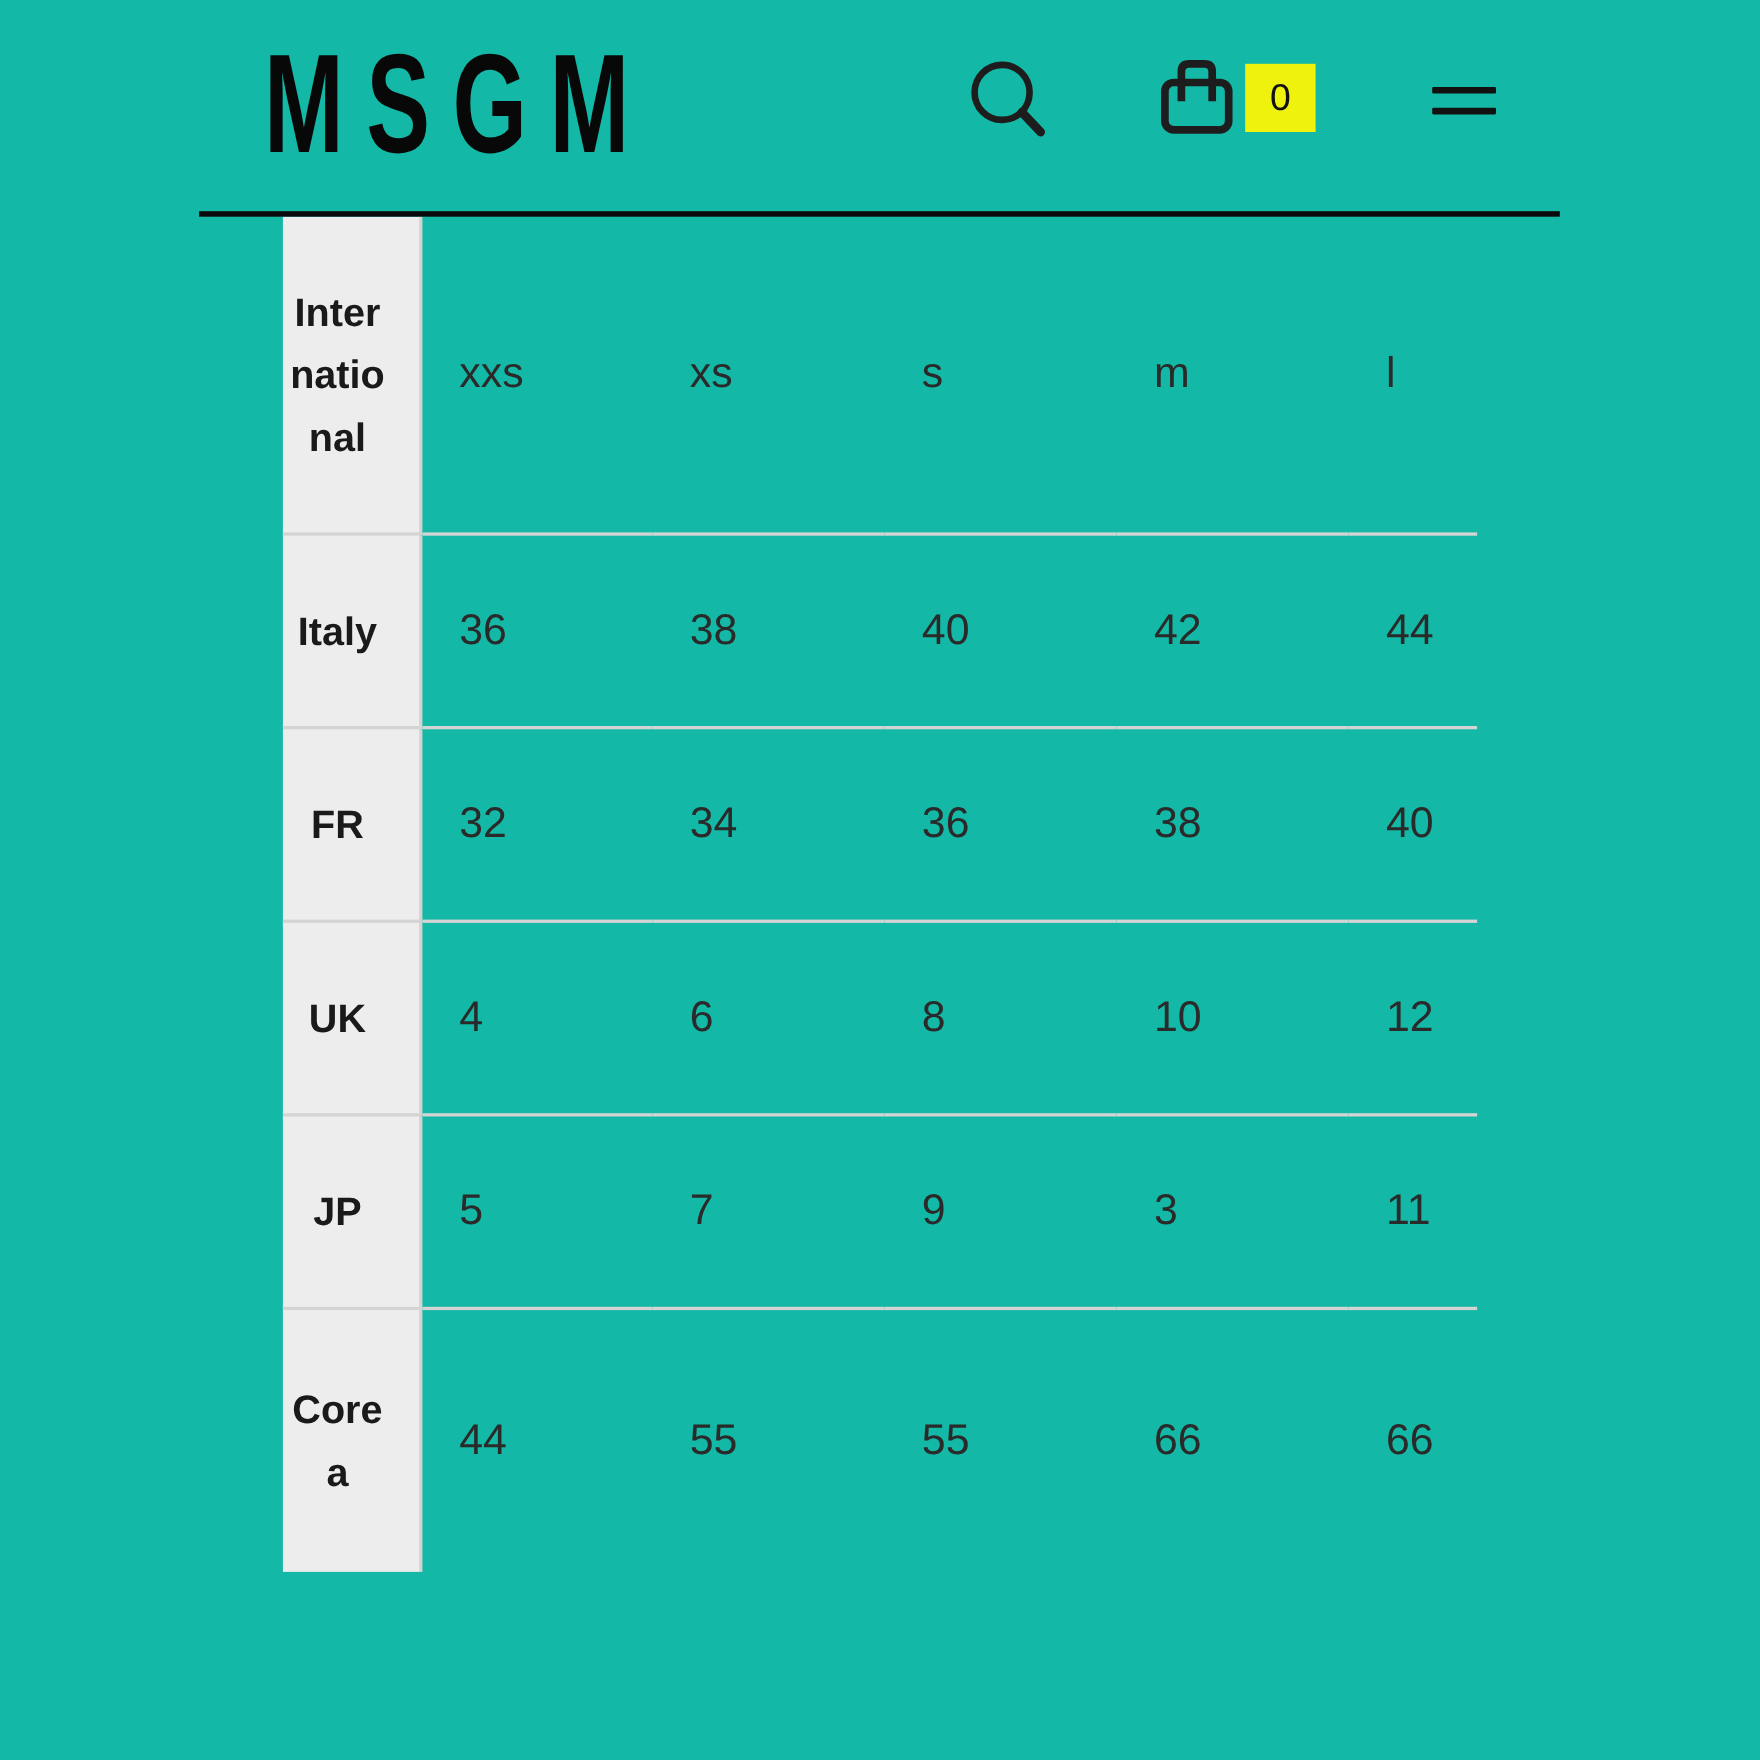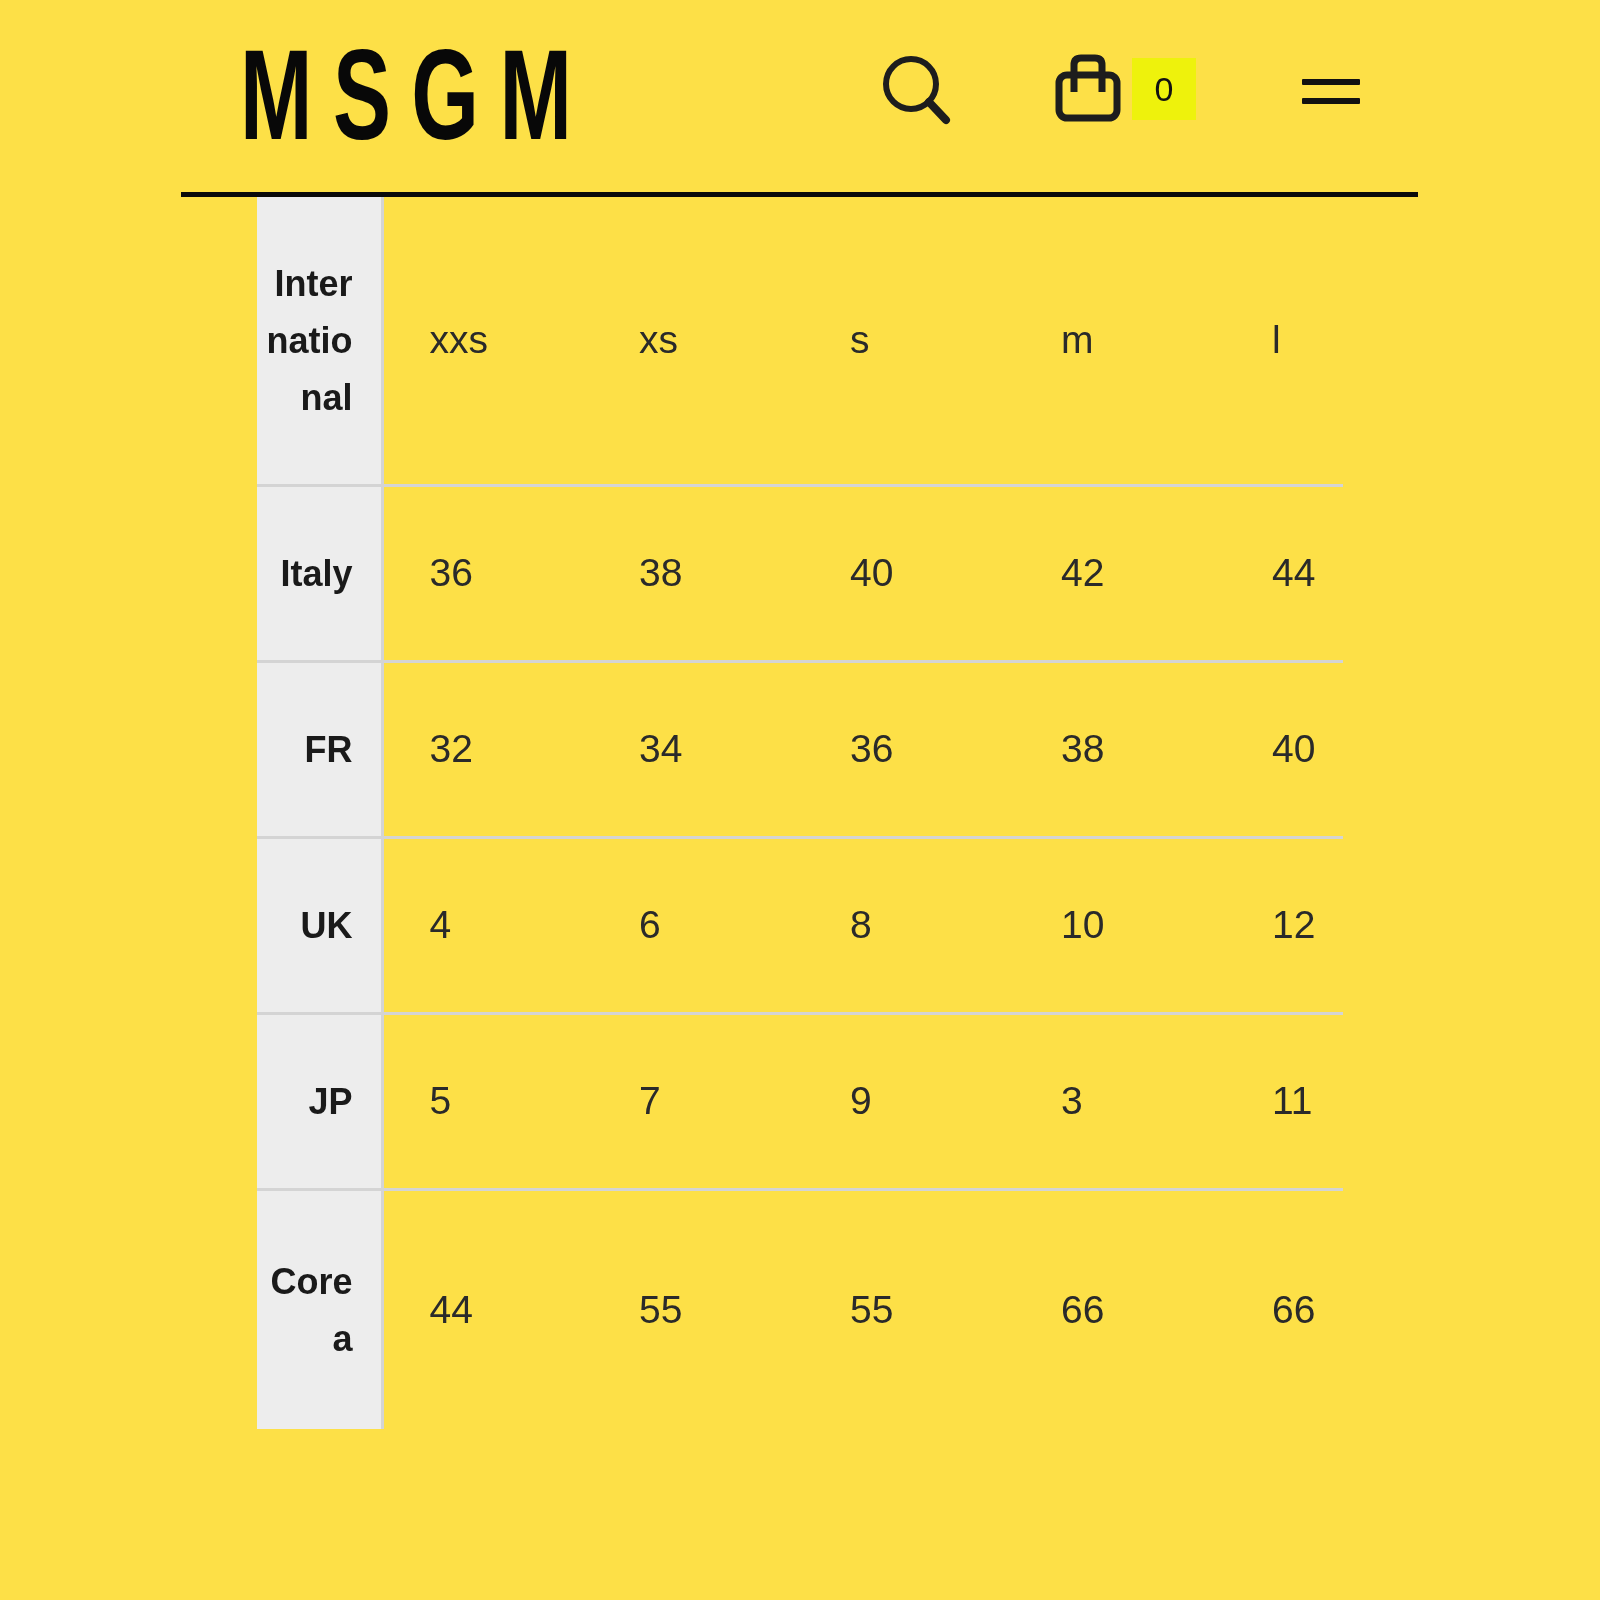--- a/index.html
+++ b/index.html
@@ -1,16 +1,16 @@
 <!DOCTYPE html>
 <html><head>
 <meta charset="utf-8">
 <style>
   html,body{margin:0;padding:0;background:#ffffff;}
-  .page{position:relative;width:1600px;height:1600px;background:#fde047;overflow:hidden;
+  .page{position:relative;width:1600px;height:1600px;background:#14b8a6;overflow:hidden;
         font-family:"Liberation Sans",sans-serif;color:#1d1d1d;}
 
   
   .logo{position:absolute;left:240px;top:49px;display:inline-block;
         font-size:128px;font-weight:bold;line-height:92px;letter-spacing:30px;
         color:#080808;text-decoration:none;white-space:nowrap;
         transform:scaleX(0.68);transform-origin:left top;}
   .iconbtn{position:absolute;background:none;border:none;padding:0;margin:0;cursor:pointer;}
   .search-btn{left:880px;top:53px;width:72px;height:72px;}
   .cart-btn{left:1055px;top:54px;width:142px;height:68px;}
@@ -25,24 +25,24 @@
   .rule{position:absolute;left:181px;top:192px;width:1237px;height:5px;background:#0a0a0a;}
 
   
   .table-wrap{position:absolute;left:257px;top:197px;width:1086px;height:1403px;overflow:hidden;}
   table.sizes{border-collapse:collapse;table-layout:fixed;width:1086px;}
   table.sizes tr{border-bottom:3px solid #d4d4d4;}
   table.sizes tr:first-child{height:288px;}
   table.sizes tr{height:176px;}
   table.sizes tr:last-child{height:240px;border-bottom:none;}
   table.sizes th{background:#ededed;border-right:3px solid #d4d4d4;
-                 text-align:right;vertical-align:middle;
+                 text-align:center;vertical-align:middle;
                  padding:0 28px 0 4px;font-size:36px;font-weight:bold;
                  line-height:57px;word-break:break-all;color:#1a1a1a;}
-  table.sizes td{vertical-align:middle;text-align:left;padding:0 0 0 46px;
+  table.sizes td{vertical-align:middle;text-align:left;padding:0 0 0 34px;
                  font-size:39px;font-weight:400;color:#2a2a2a;white-space:nowrap;}
 </style>
 </head>
 <body>
 
 <div class="page">
 
   <a class="logo" href="#">MSGM</a>
 
   <button class="iconbtn search-btn" aria-label="search">

